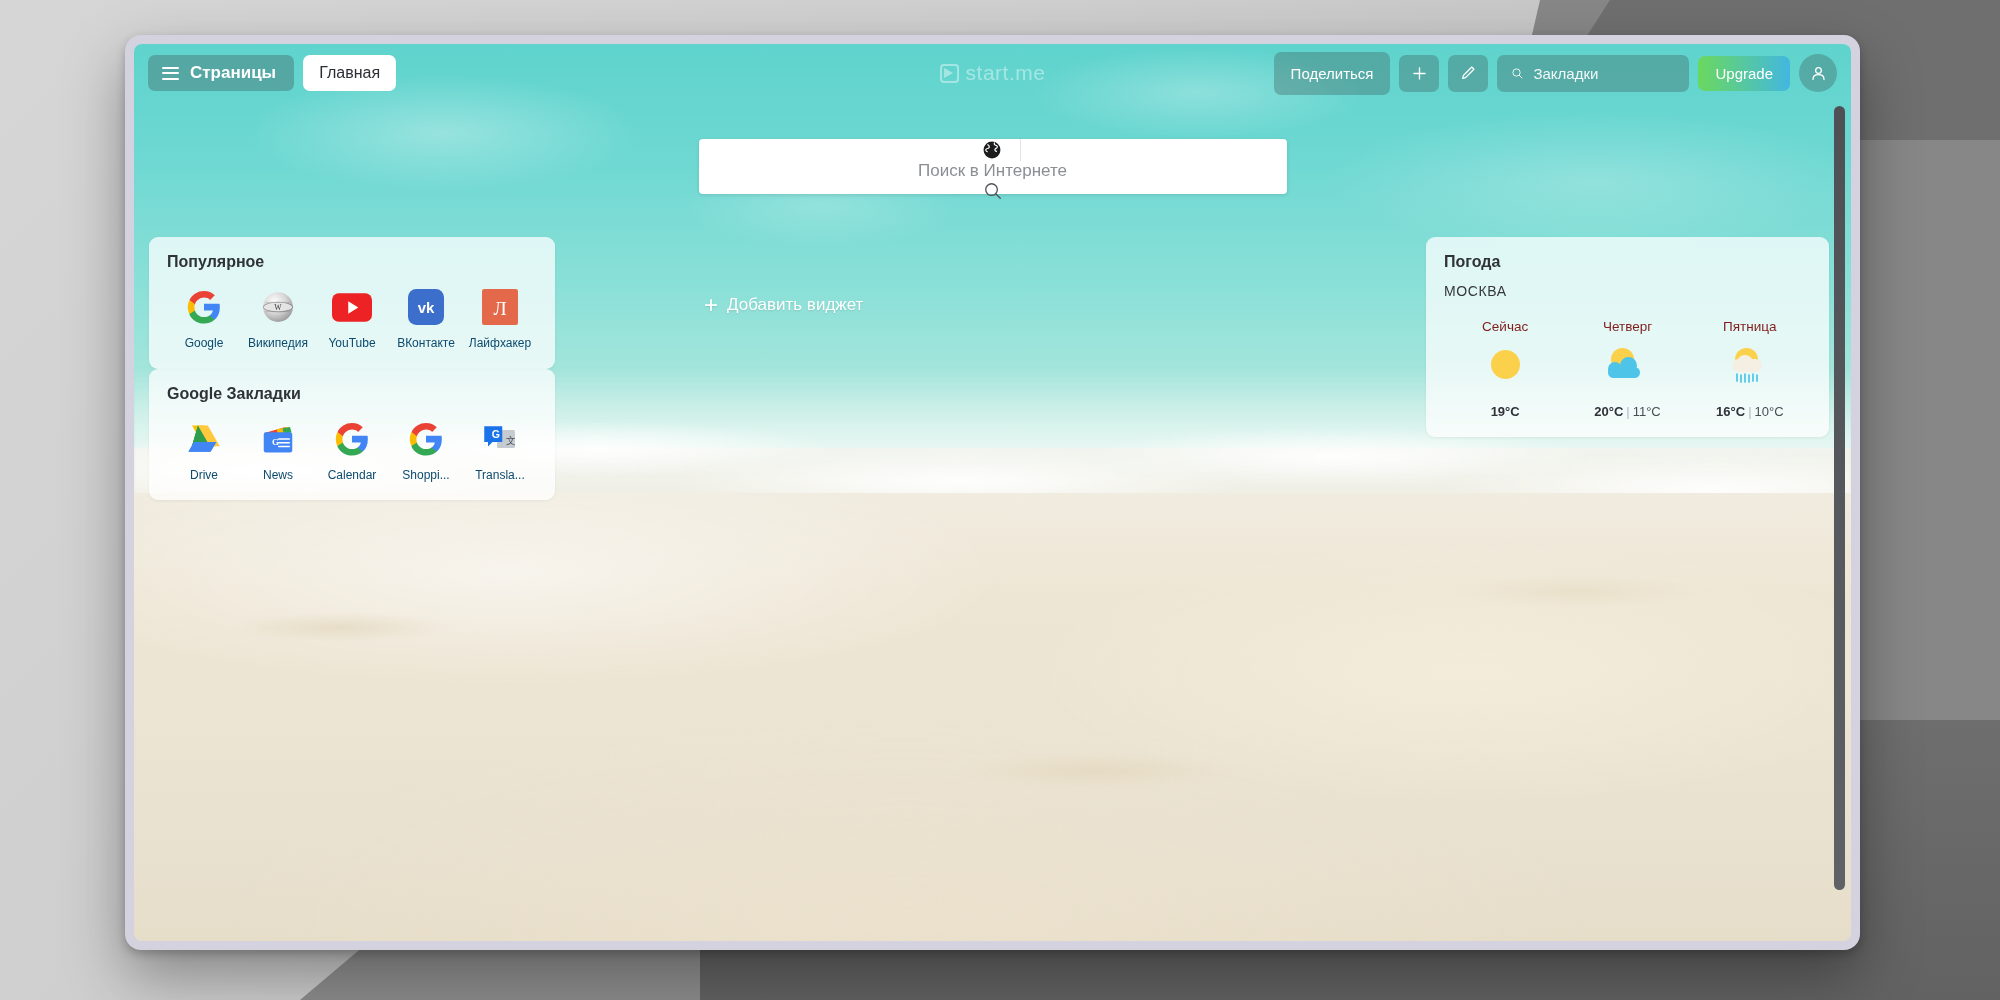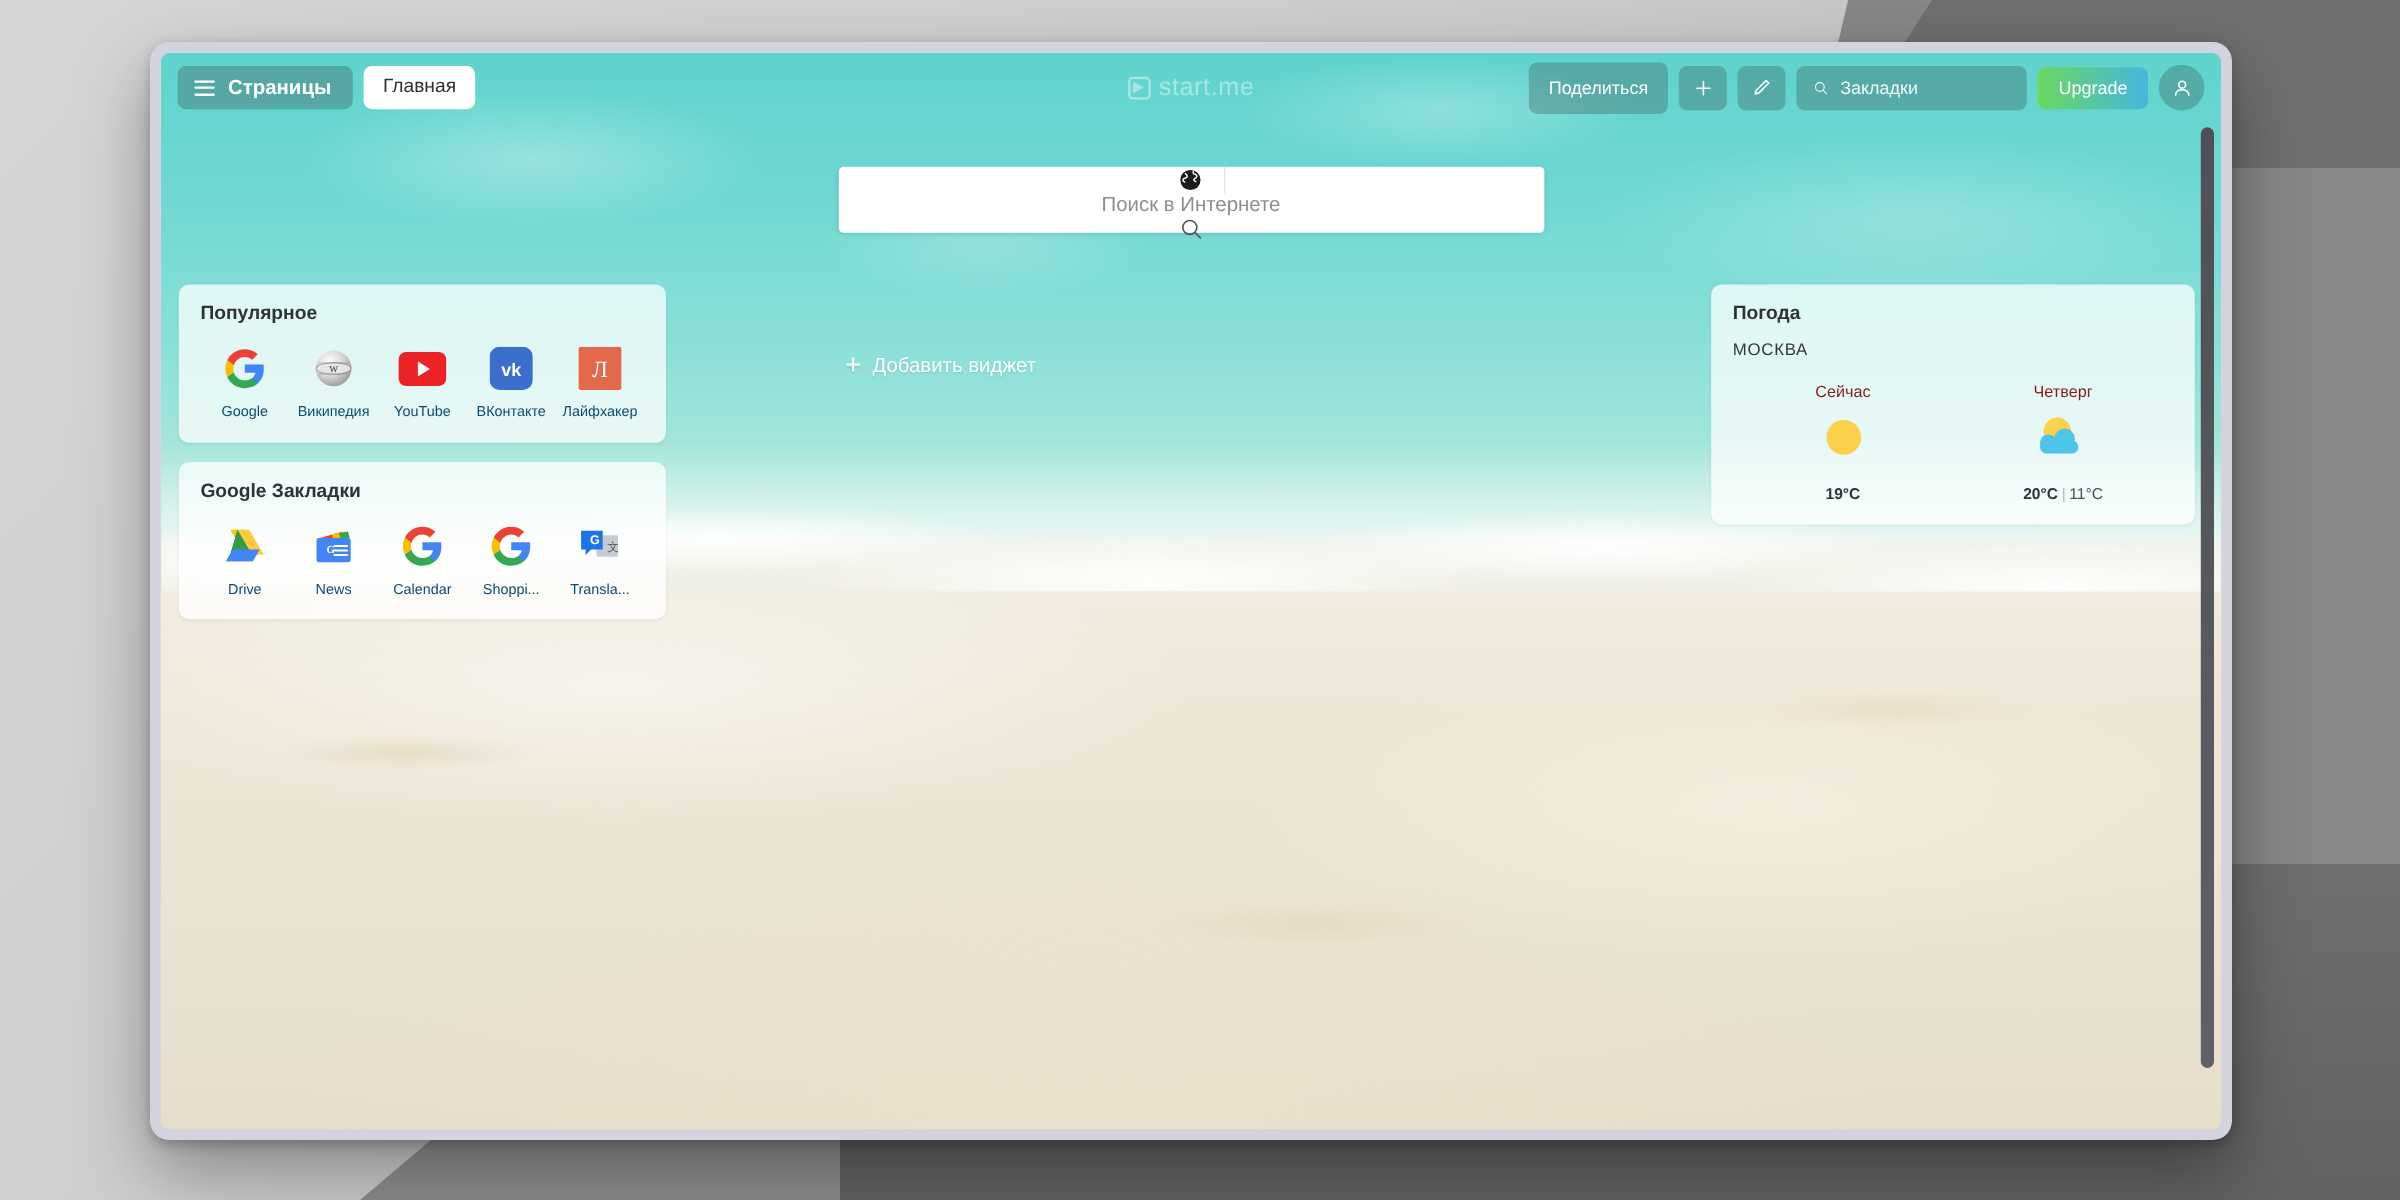--- a/index.html
+++ b/index.html
@@ -170,21 +170,20 @@
   .ws-input { flex: 1; padding: 0 16px; color: #8b8f94; font-size: 17px; cursor: text; }
   .ws-go { width: 56px; display: flex; align-items: center; justify-content: center; cursor: pointer; }
 
   
   .col-left { position: absolute; left: 15px; top: 193px; width: 406px; z-index: 20; }
   .col-right { position: absolute; right: 22px; top: 193px; width: 403px; z-index: 20; }
 
   .card {
     background: rgba(255,255,255,0.74);
     border-radius: 9px;
-    margin-bottom: 16px;
     padding: 16px 18px 18px;
     box-shadow: 0 1px 3px rgba(0,0,0,.06);
   }
   .card-title {
     font-size: 16px; font-weight: bold; color: #2f3237;
     margin-bottom: 16px;
   }
 
   .links-row { display: flex; }
   .link-cell {
@@ -505,20 +504,41 @@
               <span class="sun" style="left:9px;top:0;width:23px;height:23px;"></span>
               <span class="cloud" style="left:18px;top:9px;width:17px;height:17px;"></span>
               <span class="cloud" style="left:6px;top:14px;width:14px;height:14px;"></span>
               <span class="cloud" style="left:6px;top:19px;width:32px;height:11px;border-radius:6px;"></span>
             </div>
             <div class="wx-temps">
               <span class="hi">20°C</span><span class="sep">|</span><span>11°C</span>
             </div>
           </div>
 
+          <div class="wx-day">
+            <div class="wx-name">Пятница</div>
+            <div class="wx-icon">
+              <span class="sun" style="left:10px;top:0;width:23px;height:23px;"></span>
+              <span class="cloud" style="left:7px;top:11px;width:30px;height:13px;border-radius:7px;background:#f5efe3;"></span>
+              <span class="cloud" style="left:12px;top:7px;width:16px;height:16px;background:#f5efe3;"></span>
+              <svg style="position:absolute;left:10px;top:25px;" width="26" height="12" viewBox="0 0 26 12">
+                <g stroke="#4dc4e8" stroke-width="1.7" stroke-linecap="round">
+                  <path d="M2 1v7"></path>
+                    <path d="M6 2v7"></path>
+                    <path d="M10 1v8"></path>
+                    <path d="M14 2v7"></path>
+                    <path d="M18 1v7"></path>
+                    <path d="M22 2v6"></path>
+                </g>
+              </svg>
+            </div>
+            <div class="wx-temps">
+              <span class="hi">16°C</span><span class="sep">|</span><span>10°C</span>
+            </div>
+          </div>
 
         </div>
       </div>
 
     </div>
 
     <div class="scrollbar-track">
       <div class="scrollbar-thumb"></div>
     </div>
 

